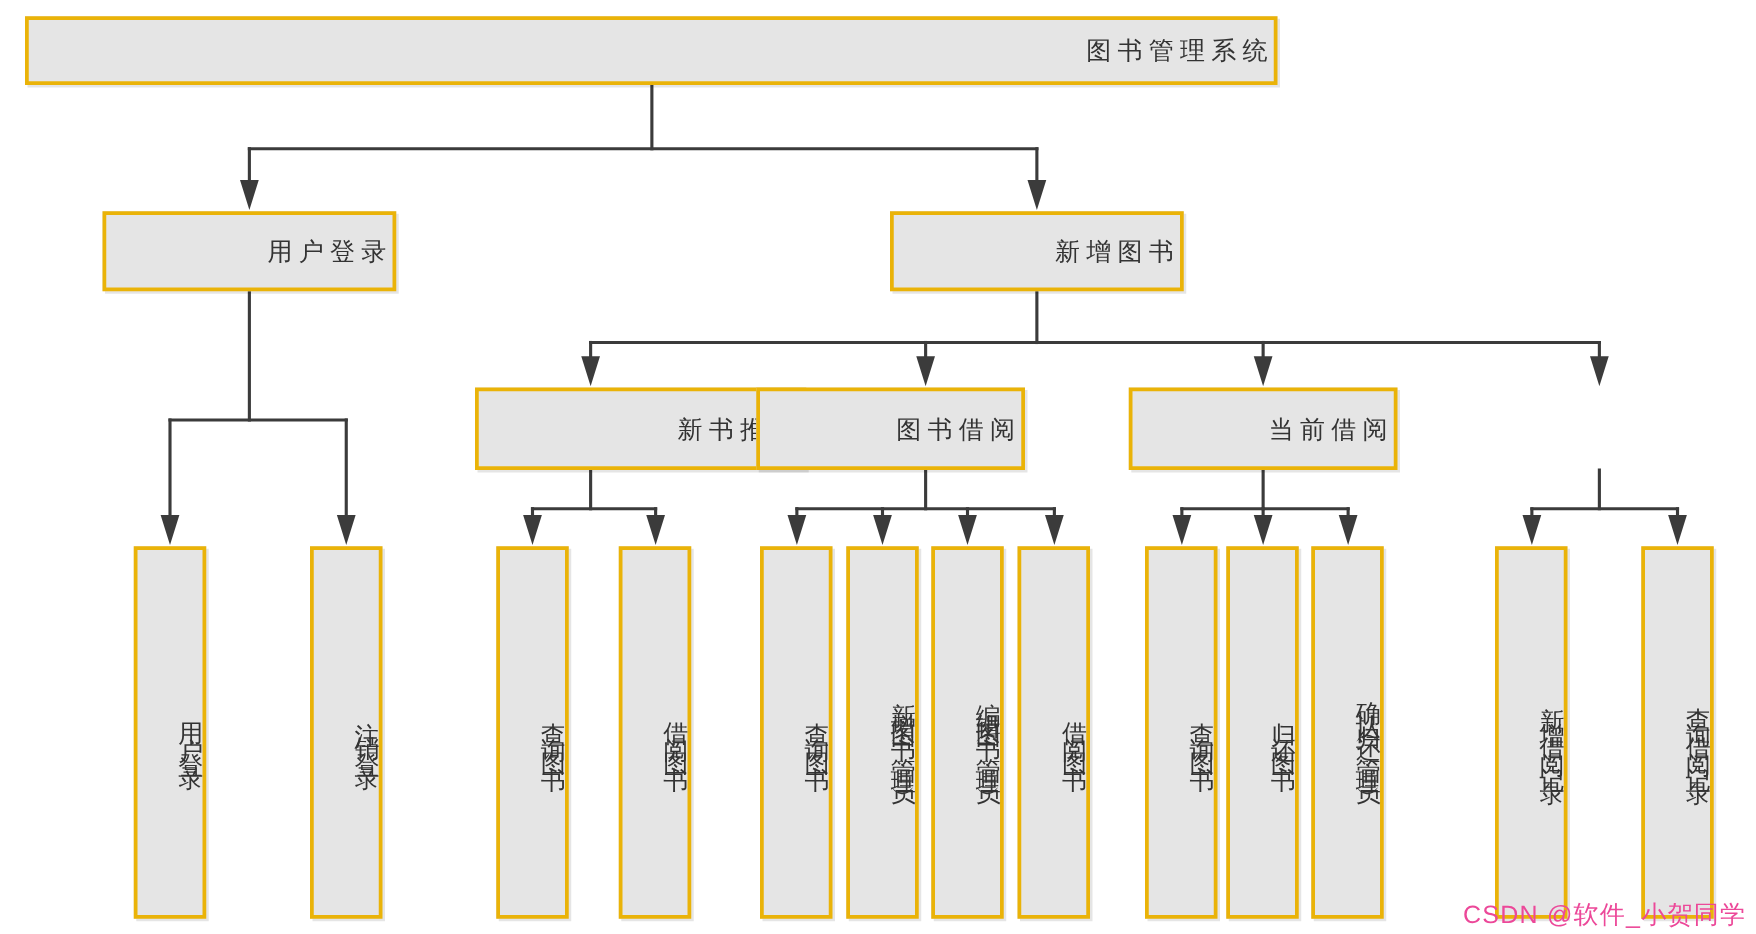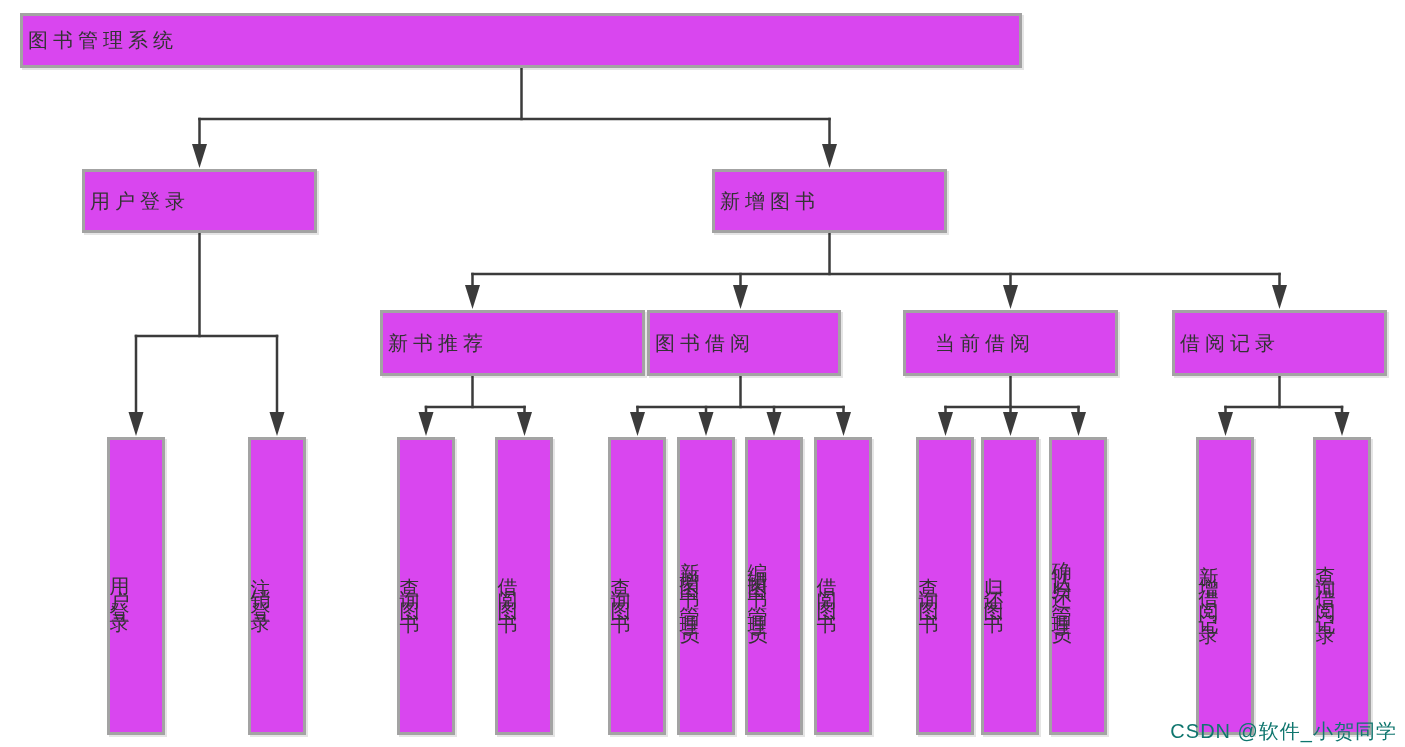--- a/index.html
+++ b/index.html
@@ -7,23 +7,23 @@
     position:relative;
     width:1405px;height:747px;
     background:#ffffff;
     font-family:"Liberation Sans","DejaVu Sans",sans-serif;
     overflow:hidden;
   }
   #wires{position:absolute;left:0;top:0;width:1405px;height:747px;}
   .box{
     position:absolute;
     box-sizing:border-box;
-    background:#d946ef;
-    border:3px solid #a3a3a3;
-    display:flex;align-items:center;justify-content:flex-start;
+    background:#e5e5e5;
+    border:3px solid #eab308;
+    display:flex;align-items:center;justify-content:flex-end;
     box-shadow:2px 2px 0 rgba(0,0,0,0.10);
   }
   .h-label{
     font-size:20px;color:#333333;letter-spacing:5px;text-indent:5px;
     white-space:nowrap;
   }
   .v-label{
     writing-mode:vertical-rl;text-orientation:mixed;
     font-size:20px;color:#333333;letter-spacing:12px;
     line-height:1;white-space:nowrap;
@@ -122,28 +122,25 @@
   <div class="box" style="left:82px;top:169px;width:235px;height:64px;">
     <span class="h-label">用户登录</span>
   </div>
   <div class="box" style="left:712px;top:169px;width:235px;height:64px;">
     <span class="h-label">新增图书</span>
   </div>
 
   <div class="box" style="left:380px;top:310px;width:265px;height:66px;">
     <span class="h-label">新书推荐</span>
   </div>
-  <div class="box" style="left:647px;top:310px;width:194px;height:66px;">
+  <div class="box" style="left:605px;top:310px;width:215px;height:66px;">
     <span class="h-label">图书借阅</span>
   </div>
   <div class="box" style="left:903px;top:310px;width:215px;height:66px;padding-left:24px;">
     <span class="h-label">当前借阅</span>
-  </div>
-  <div class="box" style="left:1172px;top:310px;width:215px;height:66px;">
-    <span class="h-label">借阅记录</span>
   </div>
 
   <div class="box" style="left:107px;top:437px;width:58px;height:298px;">
     <span class="v-label">用户登录</span>
   </div>
   <div class="box" style="left:248px;top:437px;width:58px;height:298px;">
     <span class="v-label">注销登录</span>
   </div>
 
   <div class="box" style="left:397px;top:437px;width:58px;height:298px;">
@@ -176,15 +173,15 @@
     <span class="v-label" style="letter-spacing:9px;">确认归还（管理员）</span>
   </div>
 
   <div class="box" style="left:1196px;top:437px;width:58px;height:298px;">
     <span class="v-label">新增借阅记录</span>
   </div>
   <div class="box" style="left:1313px;top:437px;width:58px;height:298px;">
     <span class="v-label">查询借阅记录</span>
   </div>
 
-  <div id="watermark" style="color:#0f766e;">CSDN @软件_小贺同学</div>
+  <div id="watermark" style="color:#ec4899;">CSDN @软件_小贺同学</div>
 
 </div>
 
 </body></html>

